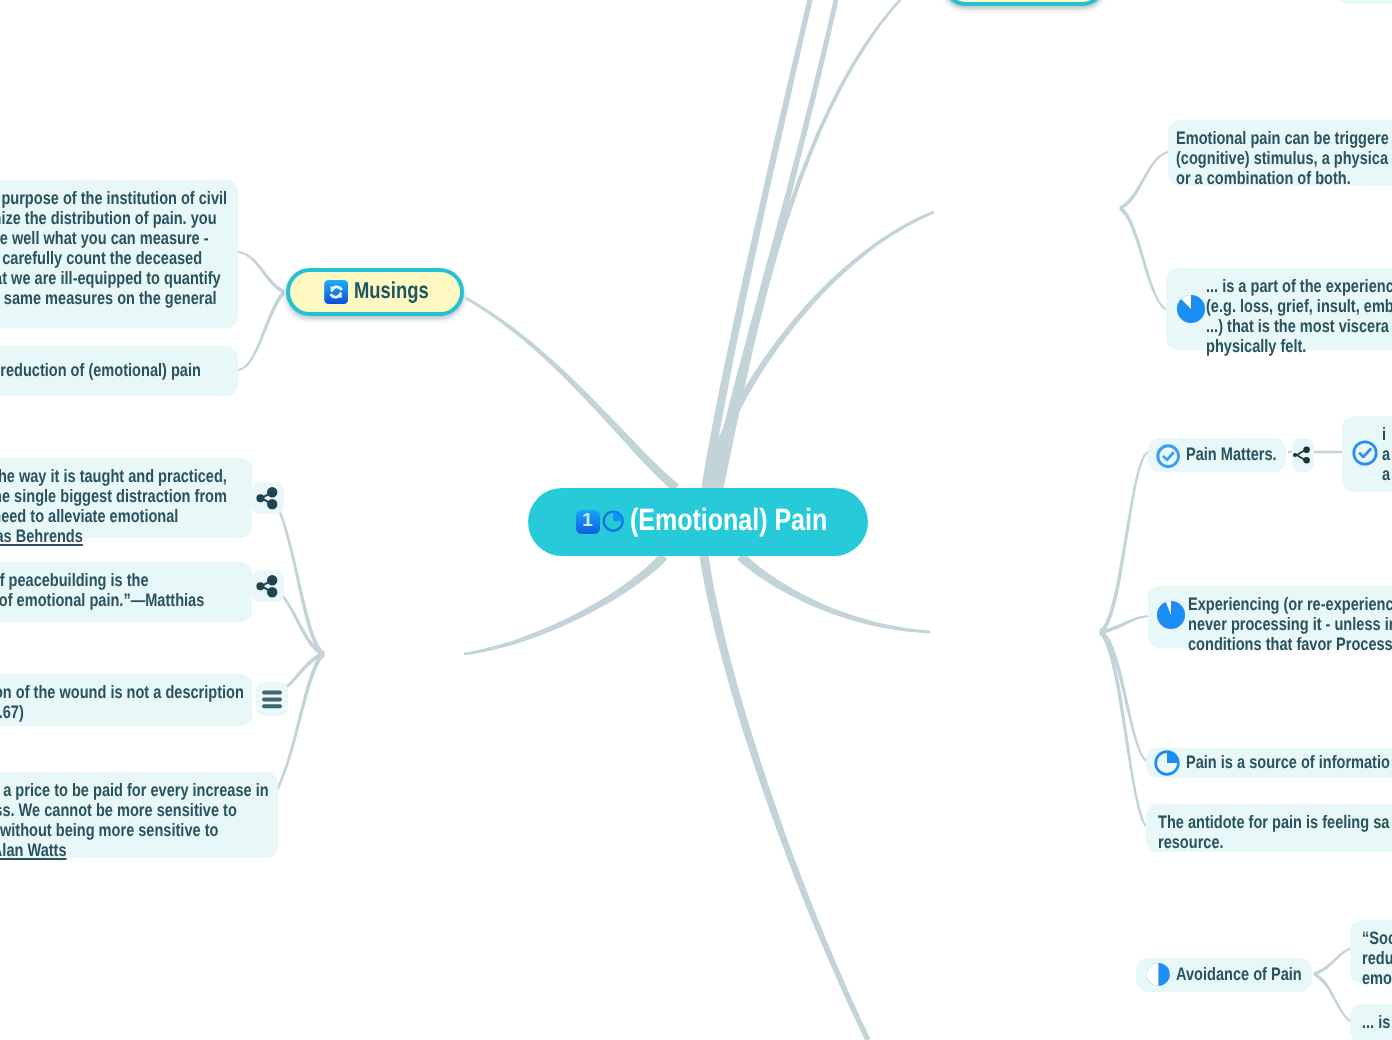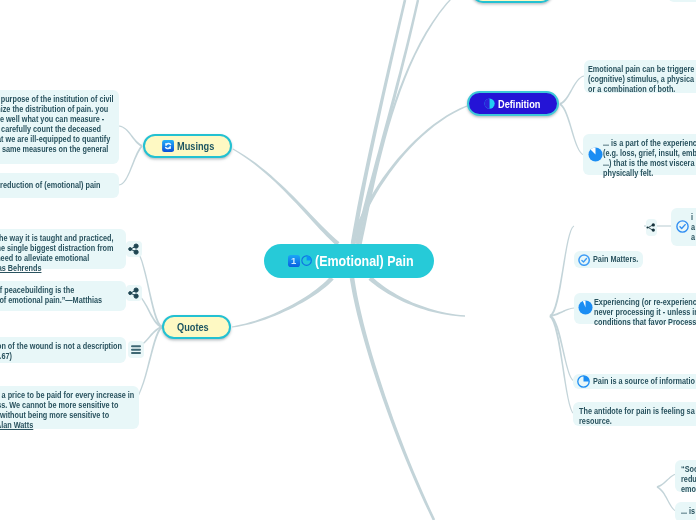--- a/index.html
+++ b/index.html
@@ -112,35 +112,32 @@
         <rect x="0" y="0" width="16" height="16" rx="3" fill="url(#syncg)"></rect>
         <path d="M5.0 6.8 A3.7 3.7 0 0 1 11.3 6.0" fill="none" stroke="#eaf6ff" stroke-width="1.9" stroke-linecap="round"></path>
         <path d="M11.0 9.2 A3.7 3.7 0 0 1 4.7 10.0" fill="none" stroke="#eaf6ff" stroke-width="1.9" stroke-linecap="round"></path>
         <path d="M4.0 4.1 L8.1 4.9 L5.2 8.0 Z" fill="#eaf6ff"></path>
         <path d="M12.0 11.9 L7.9 11.1 L10.8 8.0 Z" fill="#eaf6ff"></path>
       </svg>
     </span>
     <span class="lbl">Musings</span>
   </div>
 
-  <div class="node n-main row" style="left:162px;top:315px;width:69px;height:24px;padding:0 11px;">
-    <span class="lbl">Quotes</span>
-  </div>
-
-  <div class="node n-main filled row" style="left:467px;top:91px;width:92px;height:25px;padding:0 6px 0 14.9px;">
-    <span style="display:inline-block;margin-right:3.4px;line-height:0;">
-      <svg width="11.1" height="11.1" viewBox="0 0 16 16">
-        <circle cx="8" cy="8" r="7.4" fill="#21cdf3"></circle>
-        <path d="M 8 8 L 8 0.6 A 7.4 7.4 0 0 0 8 15.4 Z" fill="#2d1fd9"></path>
-      </svg>
-    </span>
-    <span class="lbl">Definition</span>
-  </div>
-
-
+
+
+
+  <div class="node n-card row" style="left:568px;top:478.5px;width:88px;height:17px;padding:0 6px 0 20.4px;">
+    <span class="card-ic" style="left:4.9px;top:2.3px;line-height:0;">
+      <svg width="12.4" height="12.4" viewBox="0 0 16 16">
+        <circle cx="8" cy="8" r="7.4" fill="#1f8ef5"></circle>
+        <path d="M 8 8 L 8 0.6 A 7.4 7.4 0 0 0 8 15.4 Z" fill="#ffffff"></path>
+      </svg>
+    </span>
+    <span class="card-txt">Avoidance of Pain</span>
+  </div>
 
   <div class="node n-card" style="left:-49.5px;top:90px;width:168px;height:74px;">
     <span class="card-txt">Perhaps the purpose of the institution of civil</span>
     <span class="card-txt">war to organize the distribution of pain. you</span>
     <span class="card-txt">must manage well what you can measure -</span>
     <span class="card-txt">and thus we  carefully count the deceased</span>
     <span class="card-txt">be aware that we are ill-equipped to quantify</span>
     <span class="card-txt">by using the  same measures on the general</span>
   </div>
 
@@ -213,21 +210,21 @@
         <circle cx="8" cy="8" r="7.5" fill="#1b8df3"></circle>
         <path d="M 8 8 L 8 0.5 A 7.5 7.5 0 0 0 2.7 2.7 Z" fill="#ffffff"></path>
       </svg>
     </span>
     <span class="card-txt">... is a part of the experienc</span>
     <span class="card-txt">(e.g. loss, grief, insult, emb</span>
     <span class="card-txt">...) that is the most viscera</span>
     <span class="card-txt">physically felt.</span>
   </div>
 
-  <div class="node n-card row" style="left:574px;top:219px;width:69px;height:16.8px;padding:0 6px 0 19px;margin-top:32px;">
+  <div class="node n-card row" style="left:574px;top:219px;width:69px;height:16.8px;padding:0 6px 0 19px;">
     <span class="card-ic" style="left:4.3px;top:2.5px;line-height:0;">
       <svg width="12.2" height="12.2" viewBox="0 0 16 16">
         <circle cx="8" cy="8" r="6.8" fill="none" stroke="#3e9cf5" stroke-width="2"></circle>
         <path d="M5.1 8.4 L7.2 10.4 L11.2 5.9" fill="none" stroke="#3e9cf5" stroke-width="1.8" stroke-linecap="round" stroke-linejoin="round"></path>
       </svg>
     </span>
     <span class="card-txt">Pain Matters.</span>
   </div>
   <div class="chip" style="left:646px;top:219px;width:11px;height:16.8px;">
     <svg width="11" height="11" viewBox="0 0 16 16" style="position:absolute;left:0;top:3px;">

